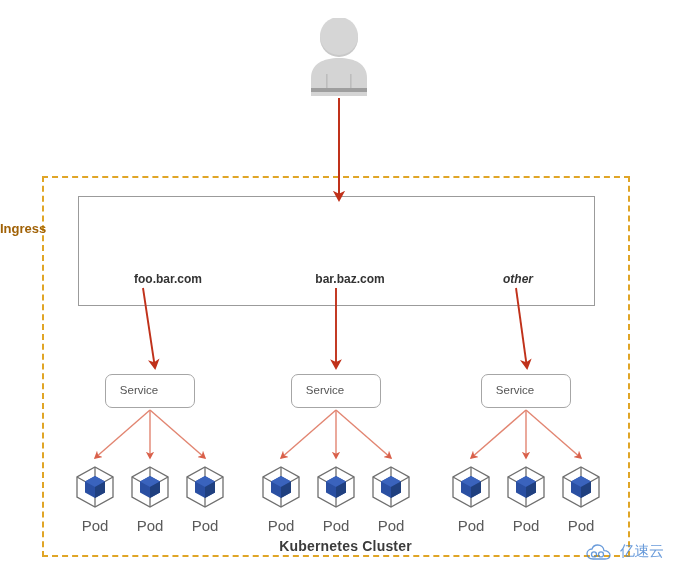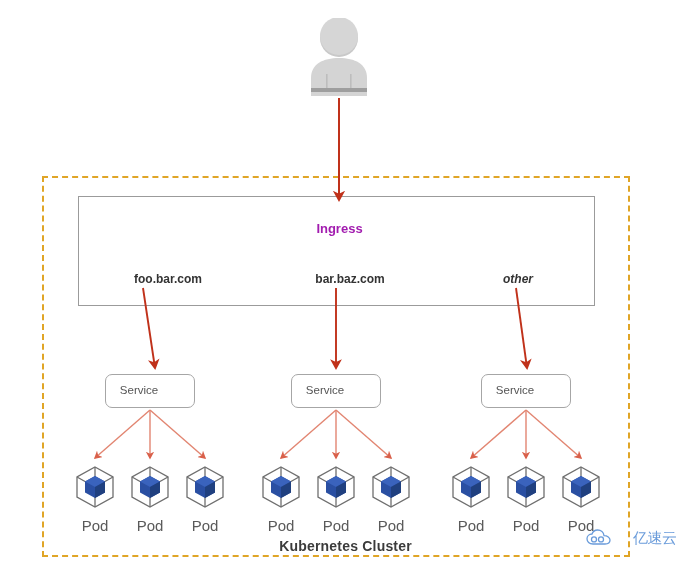--- a/index.html
+++ b/index.html
@@ -67,24 +67,24 @@
     height: 110px;
     border: 1px solid #9b9b9b;
     background: #ffffff;
     box-sizing: border-box;
   }
   #ingress-title {
     position: absolute;
     left: 0;
     right: 0;
     top: 221px;
-    text-align: center;
+    text-align: left;
     font-size: 13px;
     font-weight: bold;
-    color: #a21caf;
+    color: #a16207;
   }
   .host-label {
     position: absolute;
     top: 272px;
     font-size: 12px;
     font-weight: bold;
     color: #333333;
     white-space: nowrap;
     text-align: center;
   }
@@ -128,24 +128,24 @@
     width: 52px;
     text-align: center;
     font-size: 15px;
     color: #5a5a5a;
   }
 
   
   #watermark {
     position: absolute;
     left: 586px;
-    top: 529px;
+    top: 542px;
     display: flex;
-    align-items: flex-start;
-    gap: 21px;
+    align-items: flex-end;
+    gap: 8px;
     opacity: .78;
   }
   #watermark-text {
     font-size: 15px;
     color: #3f7fd0;
     font-family: "DejaVu Sans", sans-serif;
     letter-spacing: -.5px;
   }
 </style>
 </head>

